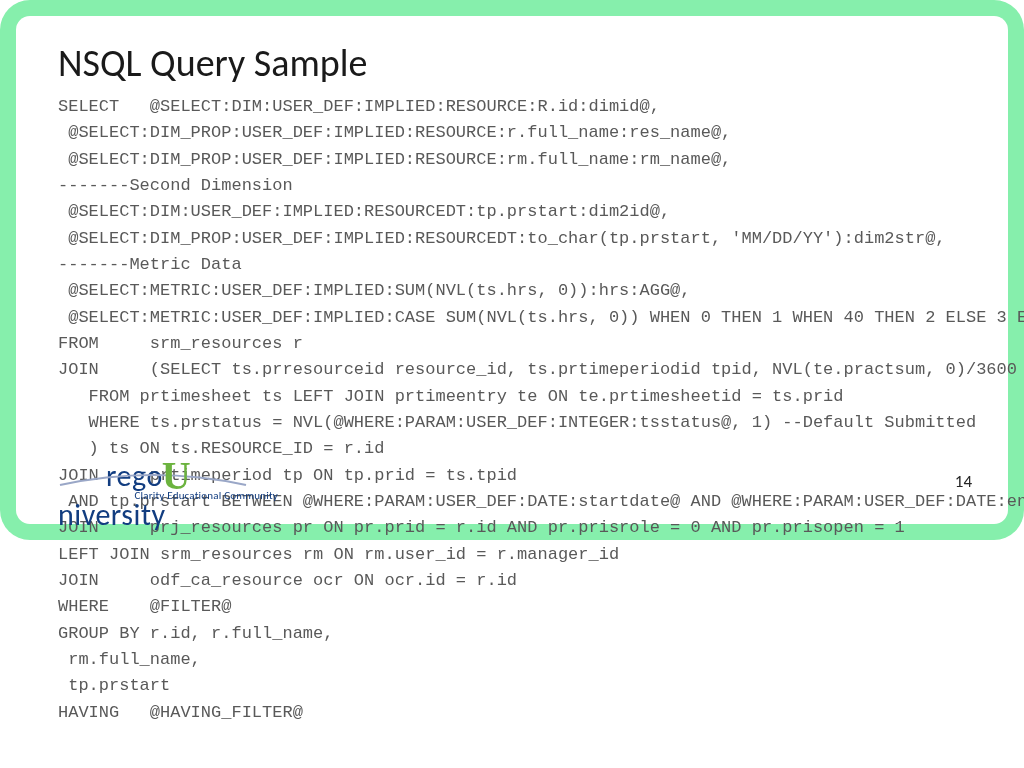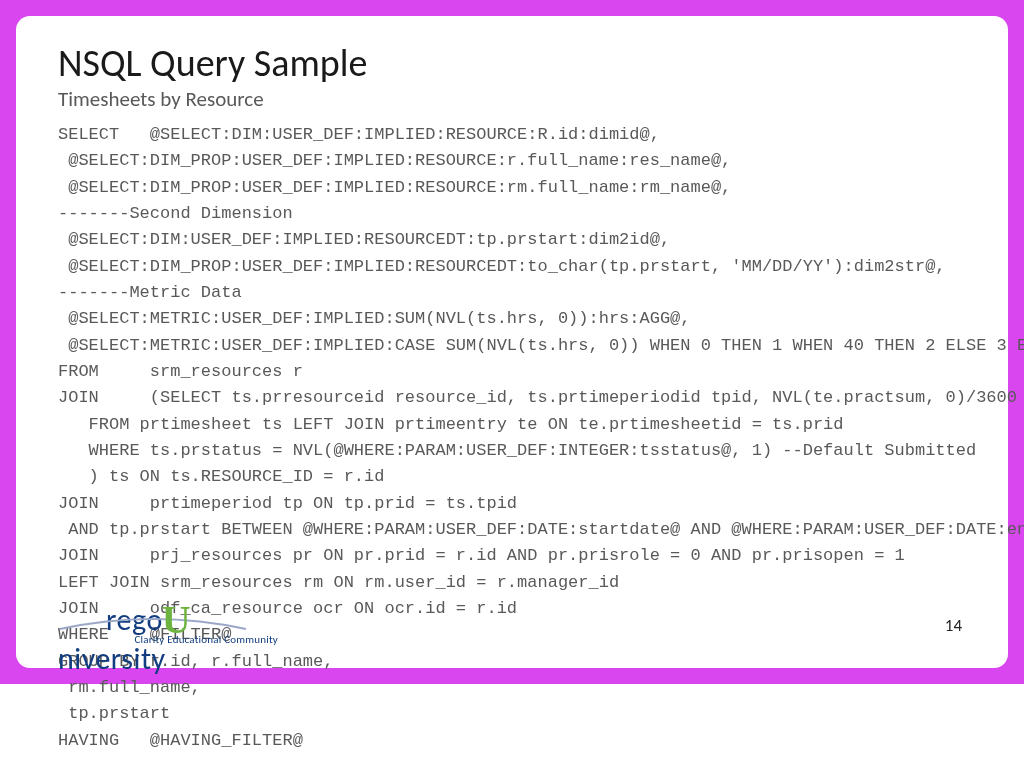--- a/index.html
+++ b/index.html
@@ -1,21 +1,22 @@
 <!DOCTYPE html>
 <html><head>
 <meta charset="utf-8">
 <style>
   * { margin: 0; padding: 0; box-sizing: border-box; }
   html, body { width: 1024px; height: 768px; overflow: hidden; background: #fff; }
   .frame {
     width: 1024px;
-    height: 684px;
-    background: #d946ef;
+    height: 540px;
+    background: #86efac;
     padding: 16px;
+    border-radius: 30px;
   }
   .slide {
     width: 100%;
     height: 100%;
     background: #fff;
     border-radius: 14px;
     padding: 28px 42px 20px 42px;
     position: relative;
     font-family: Calibri, "Segoe UI", Arial, sans-serif;
     color: #262626;
@@ -81,34 +82,33 @@
   .tagline {
     font-family: Calibri, Arial, sans-serif;
     font-size: 11px;
     color: #123d80;
     text-align: right;
     margin-top: -2px;
     letter-spacing: 0.2px;
   }
   .pagenum {
     position: absolute;
-    right: 46px;
+    right: 36px;
     bottom: 32px;
     font-size: 17px;
     color: #262626;
   }
 </style>
 </head>
 <body>
 
 <div class="frame">
   <div class="slide">
 
     <div class="title">NSQL Query Sample</div>
-    <div class="subtitle">Timesheets by Resource</div>
 
     <div class="code">SELECT   @SELECT:DIM:USER_DEF:IMPLIED:RESOURCE:R.id:dimid@,
  @SELECT:DIM_PROP:USER_DEF:IMPLIED:RESOURCE:r.full_name:res_name@,
  @SELECT:DIM_PROP:USER_DEF:IMPLIED:RESOURCE:rm.full_name:rm_name@,
 -------Second Dimension
  @SELECT:DIM:USER_DEF:IMPLIED:RESOURCEDT:tp.prstart:dim2id@,
  @SELECT:DIM_PROP:USER_DEF:IMPLIED:RESOURCEDT:to_char(tp.prstart, 'MM/DD/YY'):dim2str@,
 -------Metric Data
  @SELECT:METRIC:USER_DEF:IMPLIED:SUM(NVL(ts.hrs, 0)):hrs:AGG@,
  @SELECT:METRIC:USER_DEF:IMPLIED:CASE SUM(NVL(ts.hrs, 0)) WHEN 0 THEN 1 WHEN 40 THEN 2 ELSE 3 END:hrs_lt@

